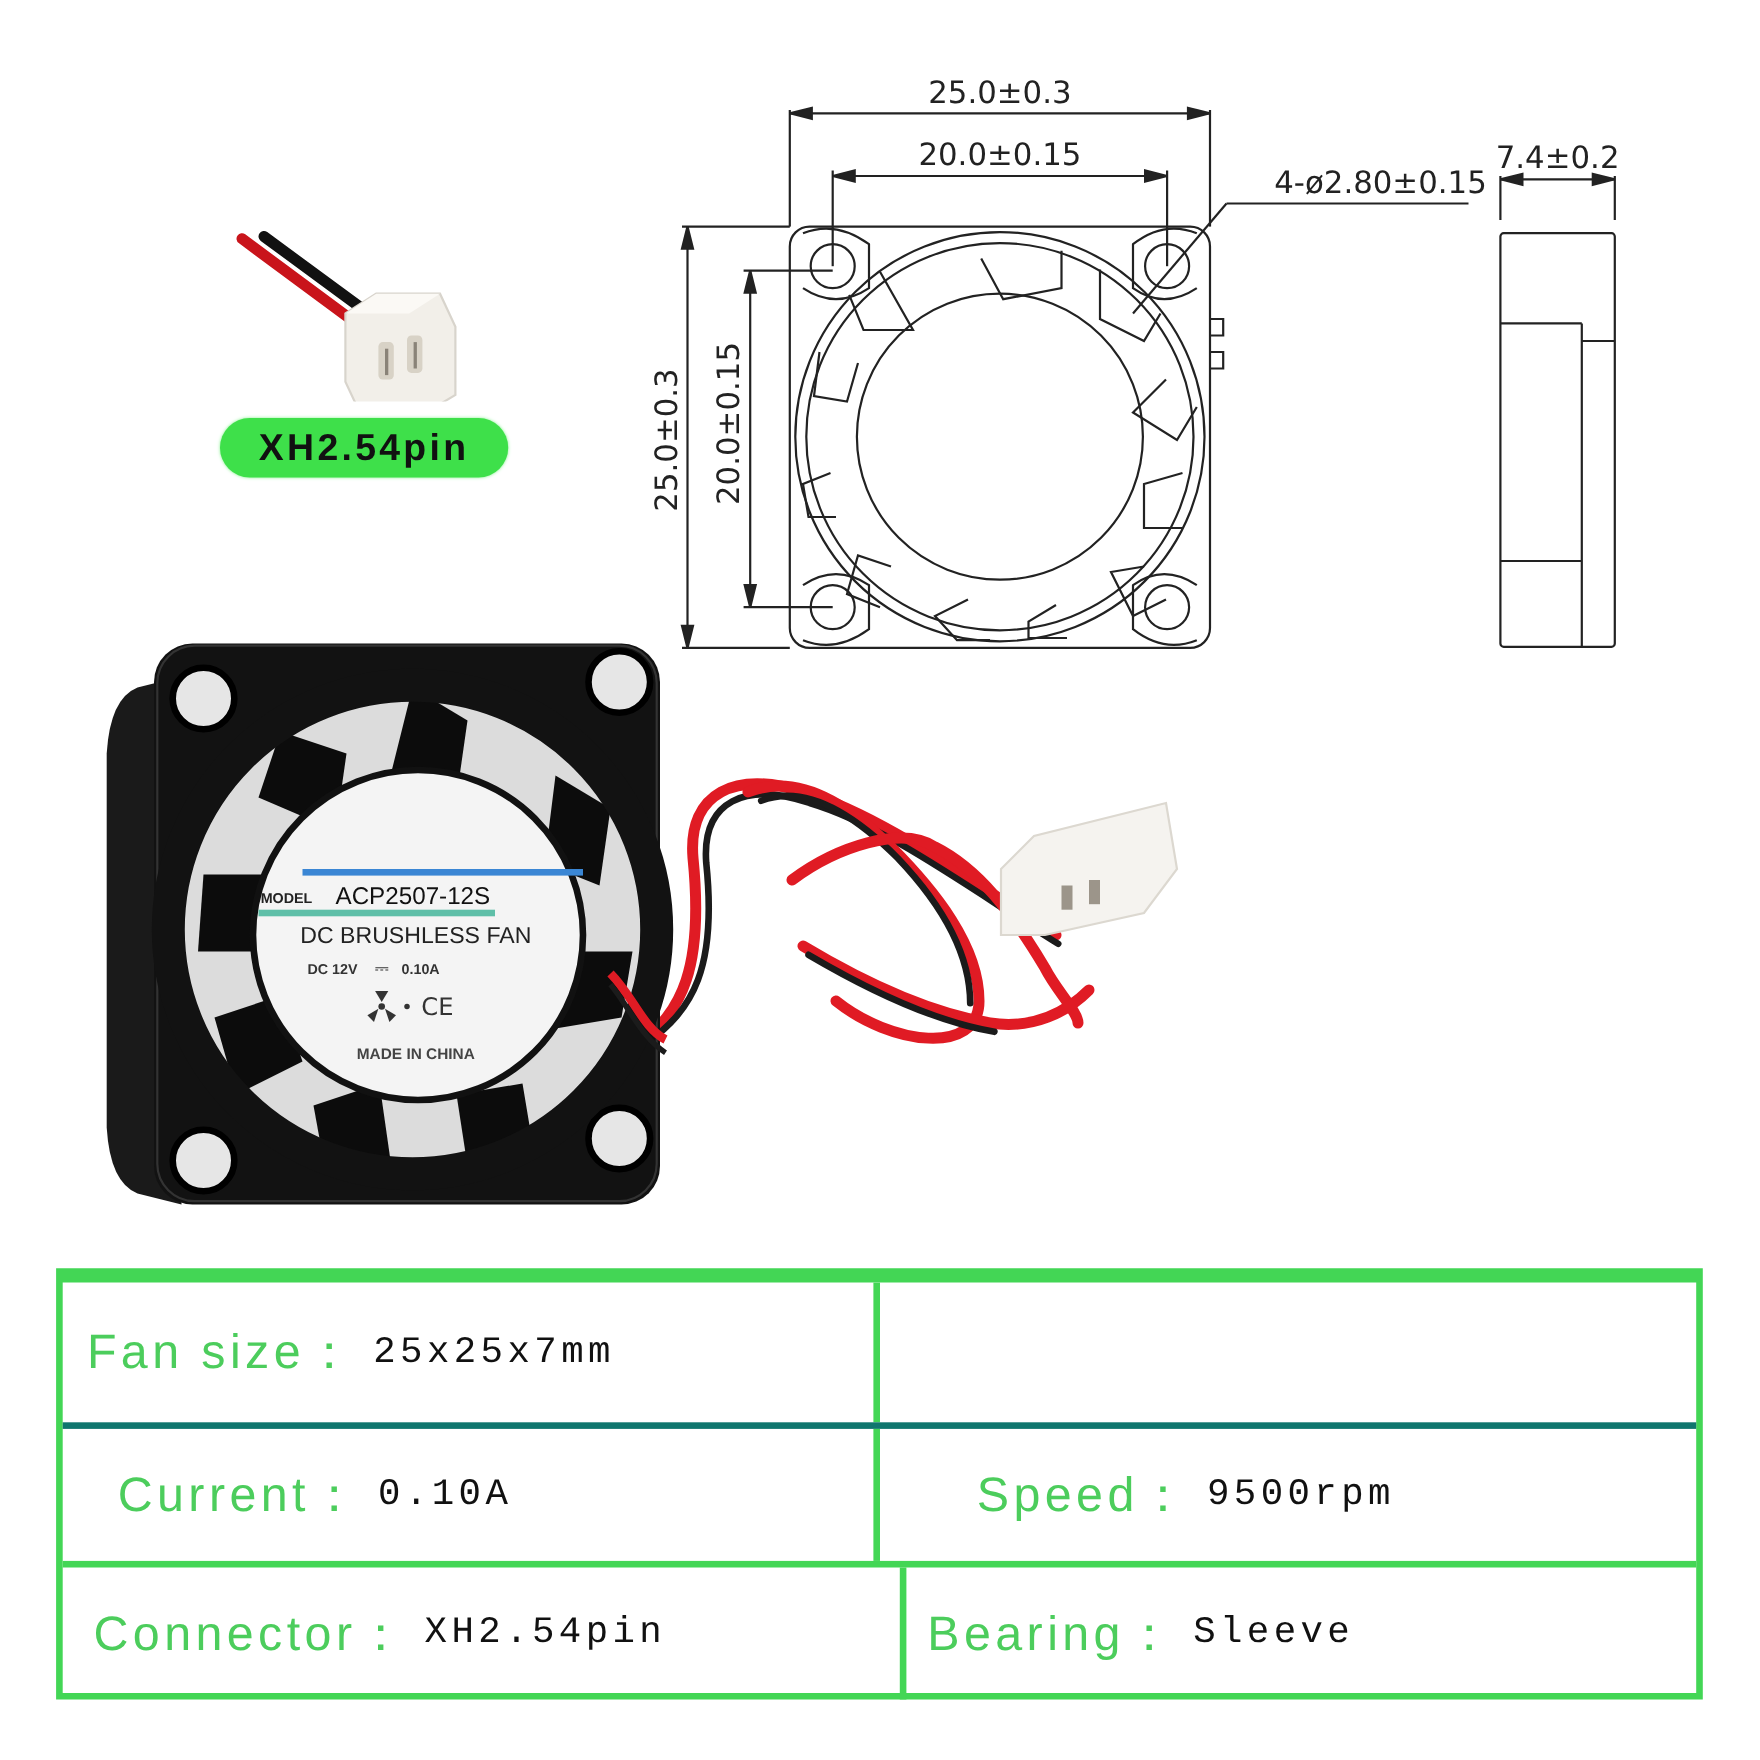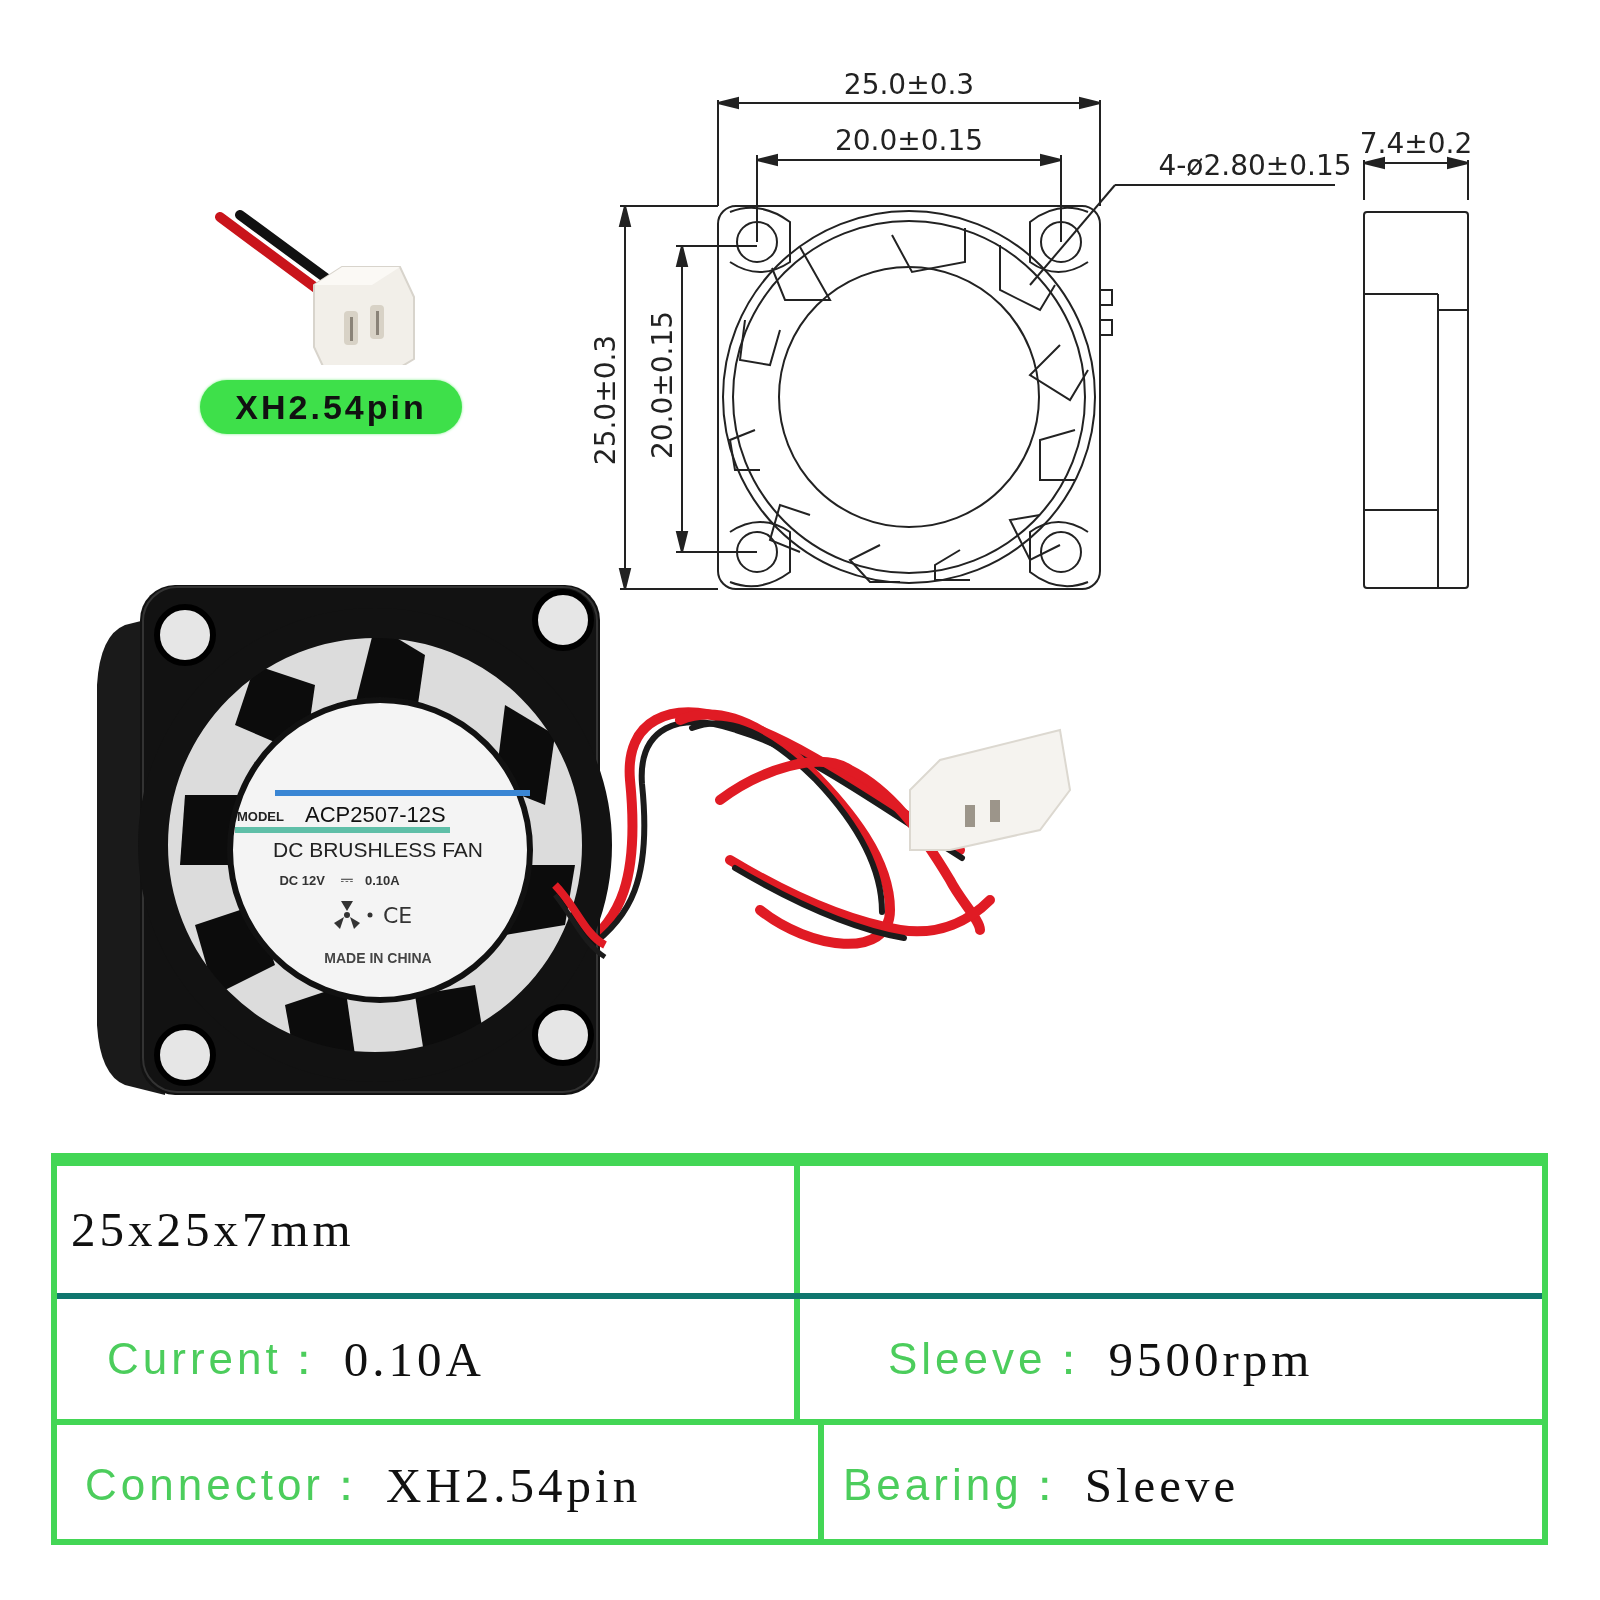--- a/index.html
+++ b/index.html
@@ -32,21 +32,21 @@
     border:6px solid #43d655; border-top-width:13px; box-sizing:border-box;
   }
   .row { position:absolute; left:0; width:100%; display:flex; }
   .row.r0 { top:0; height:127px; }
   .row.r1 { top:133px; height:120px; border-top:6px solid #0f766e; box-sizing:border-box; top:127px; height:126px;gap:28px; }
   .row.r2 { top:253px; height:126px; border-top:6px solid #43d655; box-sizing:border-box;padding-left:24px; }
   .cell { position:relative; height:100%; display:flex; align-items:center; box-sizing:border-box; }
   .cell.left { width:743px; border-right:6px solid #43d655; }
   .cell.right { flex:1; }
   .label { color:#4ccd5c; font-size:44px; letter-spacing:4px; font-family:"Liberation Sans", sans-serif; }
-  .value { color:#111; font-size:49px; letter-spacing:4px; font-family:Liberation Serif, serif; margin-left:14px; }
+  .value { color:#111; font-size:34px; letter-spacing:4px; font-family:Liberation Mono, monospace; margin-left:14px; }
 </style>
 </head>
 <body>
 
 <svg id="connector-photo" class="abs" viewBox="0 0 240 160">
   <path d="M10 12 L118 92" stroke="#c9141b" stroke-width="10" fill="none" stroke-linecap="round"></path>
   <path d="M30 10 L128 82" stroke="#111" stroke-width="10" fill="none" stroke-linecap="round"></path>
   <g transform="translate(104,62) rotate(0)">
     <polygon points="0,18 28,0 86,0 100,30 100,92 70,110 14,110 0,80" fill="#f2efe9" stroke="#d8d4cc" stroke-width="2"></polygon>
     <polygon points="0,18 28,0 86,0 58,18" fill="#fbf9f5"></polygon>
@@ -204,30 +204,31 @@
   <text x="298" y="358" font-family="DejaVu Sans, sans-serif" font-size="22" fill="#333">CE</text>
   <text x="293" y="398" text-anchor="middle" font-family="Liberation Sans, sans-serif" font-weight="bold" font-size="14" fill="#444">MADE IN CHINA</text>
 
   <path d="M470 320 C490 340, 500 370, 520 380" stroke="#e01b24" stroke-width="8" fill="none"></path>
   <path d="M470 330 C488 352, 498 378, 520 392" stroke="#1b1b1b" stroke-width="5" fill="none"></path>
 </svg>
 
 <div id="spec-table" class="abs">
   <div class="row r0">
     <div class="cell left">
+      <span class="label" style="margin-left:22px">Fan size：</span>
       <span class="value">25x25x7mm</span>
     </div>
   </div>
   <div class="row r1">
     <div class="cell left">
       <span class="label" style="margin-left:50px">Current：</span>
       <span class="value">0.10A</span>
     </div>
     <div class="cell right">
-      <span class="label" style="margin-left:60px">Sleeve：</span>
+      <span class="label" style="margin-left:60px">Speed：</span>
       <span class="value">9500rpm</span>
     </div>
   </div>
   <div class="row r2">
     <div class="cell left">
       <span class="label" style="margin-left:4px">Connector：</span>
       <span class="value">XH2.54pin</span>
     </div>
     <div class="cell right">
       <span class="label" style="margin-left:19px">Bearing：</span>

